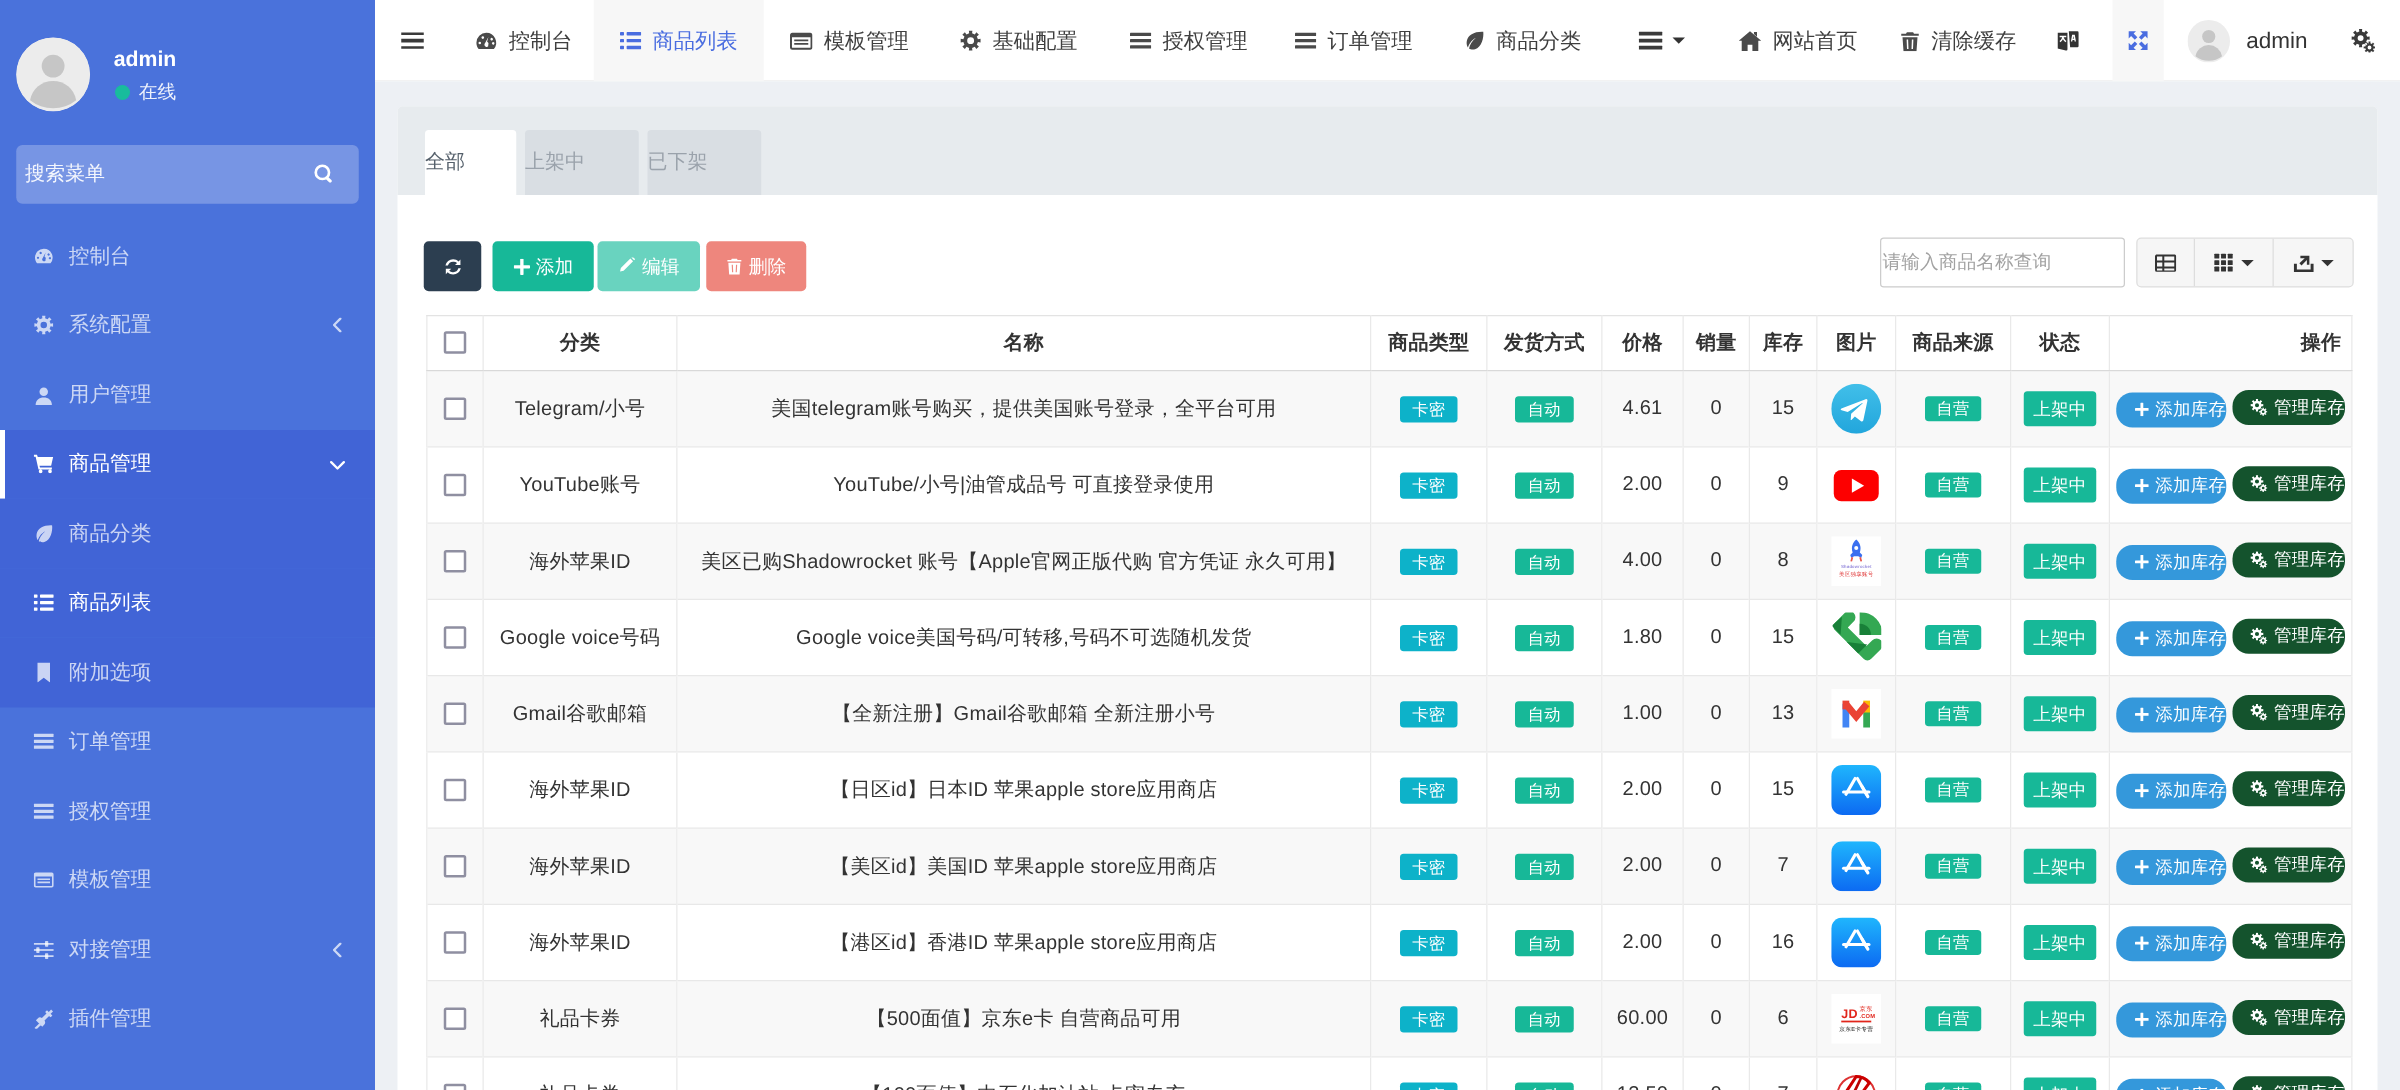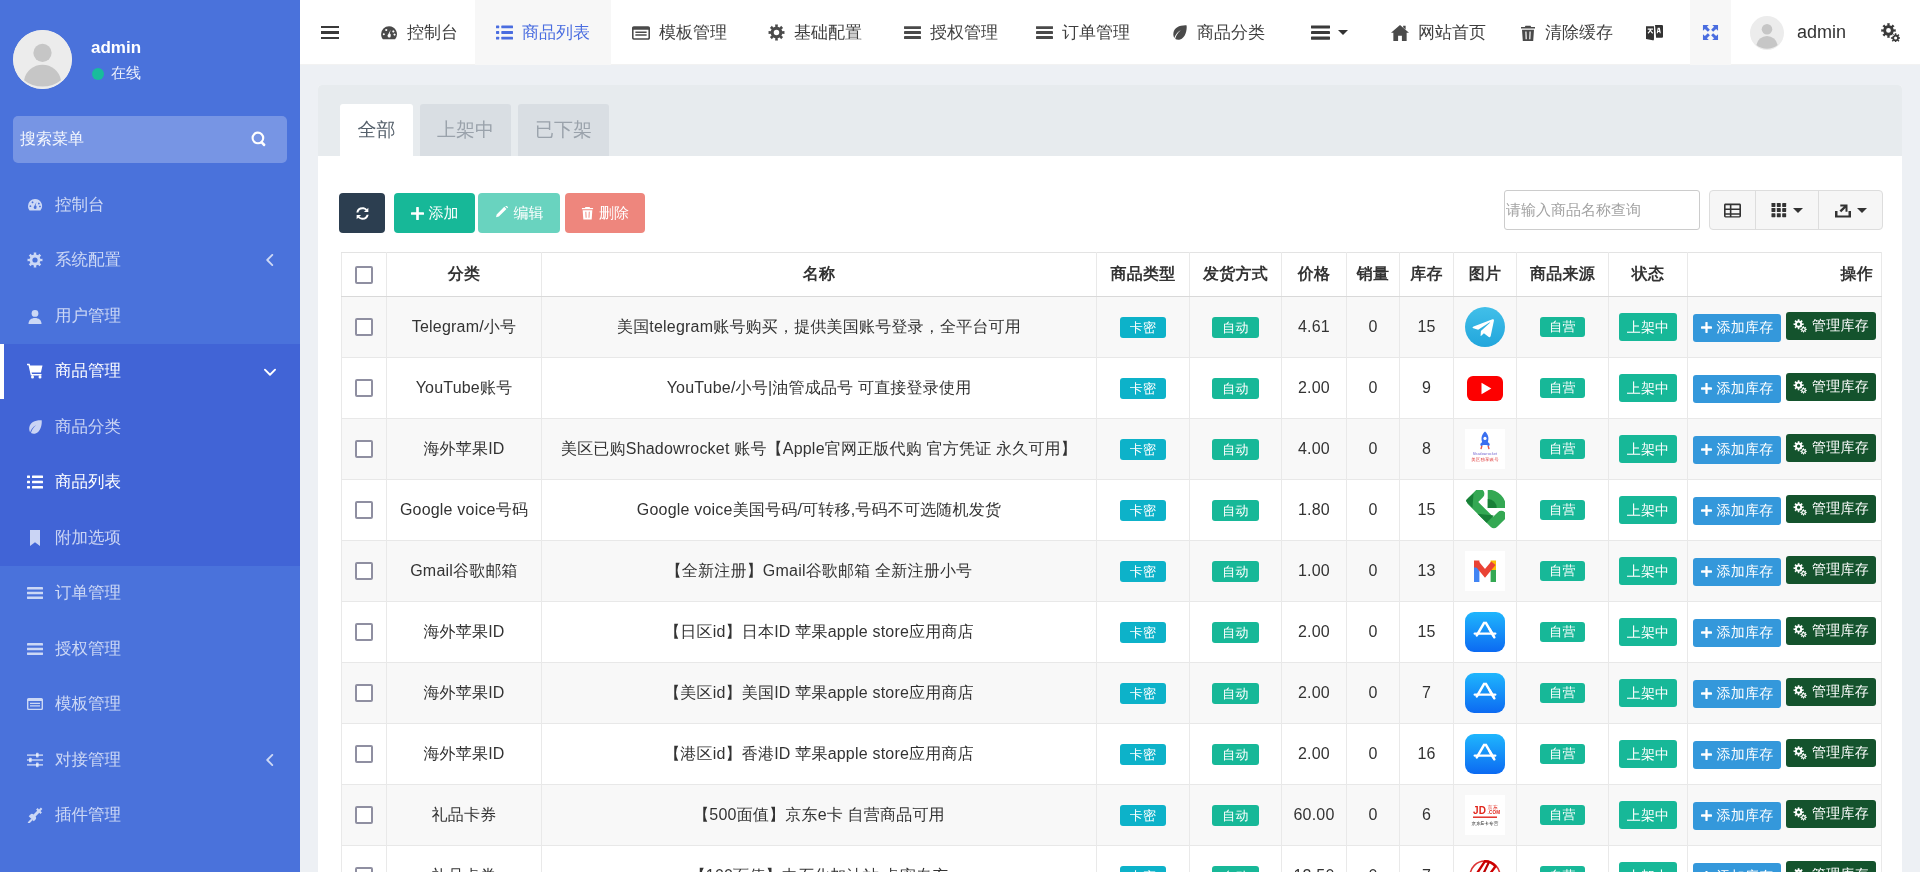--- a/index.html
+++ b/index.html
@@ -25,21 +25,21 @@
 .mi.head-active:before{content:"";position:absolute;left:0;top:0;width:4px;height:100%;background:#fff;}
 .mi.active{color:#fff;}
 
 #topbar{position:absolute;left:300px;top:0;width:1620px;height:65px;background:#fff;border-bottom:1px solid #f2f2f2;}
 .tb{position:absolute;top:0;height:65px;display:flex;align-items:center;color:#3f3f3f;font-size:17px;white-space:nowrap;}
 .tb .ic{margin-right:9px;display:flex;}
 .tb.bact{background:#f7f7f7;color:#4a6de0;justify-content:center;}
 
 #panel{position:absolute;left:318px;top:85px;width:1584px;height:787px;background:#fff;border-radius:4px 4px 0 0;}
 #phead{position:absolute;left:0;top:0;width:1584px;height:71px;background:#e7ebee;border-radius:4px 4px 0 0;}
-.tab{position:absolute;top:19px;height:52px;line-height:52px;text-align:center;font-size:19px;}
+.tab{position:absolute;top:19px;height:52px;line-height:52px;font-size:16px;}
 .tab.on{background:#fff;color:#55606b;border-radius:3px 3px 0 0;}
 .tab.off{background:#d9dee3;color:#9aa2ab;border-radius:3px 3px 0 0;}
 
 .btn{position:absolute;top:108px;height:40px;border-radius:4px;color:#fff;font-size:15px;display:flex;align-items:center;justify-content:center;}
 .btn svg{margin-right:5px;}
 #btn-refresh{left:21px;width:46px;background:#2c3e50;}
 #btn-add{left:76px;width:81px;background:#17b898;}
 #btn-edit{left:160px;width:82px;background:#69d3bf;}
 #btn-del{left:247px;width:80px;background:#ee867d;}
 #srch{position:absolute;left:1186px;top:105px;width:196px;height:40px;border:1px solid #ccc;border-radius:3px;background:#fff;color:#a2a2a2;font-size:15px;line-height:38px;padding-left:1px;}
@@ -53,21 +53,21 @@
 #tbl td{height:61px;text-align:center;vertical-align:middle;}
 #tbl td,#tbl th{border-left:1px solid #e9e9e9;border-right:1px solid #e9e9e9;overflow:hidden;white-space:nowrap;}
 #tbl tbody tr{border-bottom:1px solid #e8e8e8;}
 #tbl tbody tr:nth-child(odd){background:#f8f8f8;}
 .cb{display:inline-block;width:18px;height:18px;border:2px solid #8f8fa1;border-radius:2px;background:#fff;vertical-align:middle;}
 .lab{display:inline-block;height:21px;line-height:21px;padding:0 10px;border-radius:3px;color:#fff;font-size:13px;}
 .lab-cy{background:#0db2c9;}
 .lab-gr{background:#17b898;}
 .lab-src{display:inline-block;height:20px;line-height:20px;padding:0 9px;border-radius:3px;color:#fff;font-size:13px;background:#17b898;}
 .bst{display:inline-block;width:58px;height:28px;line-height:28px;border-radius:3px;background:#17b898;color:#fff;font-size:14px;}
-.bop{display:inline-flex;height:28px;border-radius:3px;color:#fff;font-size:14px;align-items:center;justify-content:center;}
+.bop{display:inline-flex;height:28px;border-radius:13px;color:#fff;font-size:14px;align-items:center;justify-content:flex-end;}
 .bop svg{margin-right:5px;}
 .b-blue{width:88px;background:#3498db;}
 .b-teal{width:90px;background:#14532d;margin-left:5px;}
 .optd{text-align:right;}
 .pimg{display:inline-block;width:40px;height:40px;vertical-align:middle;}
 </style>
 </head>
 <body>
 <svg width="0" height="0" style="position:absolute">
 <defs>

